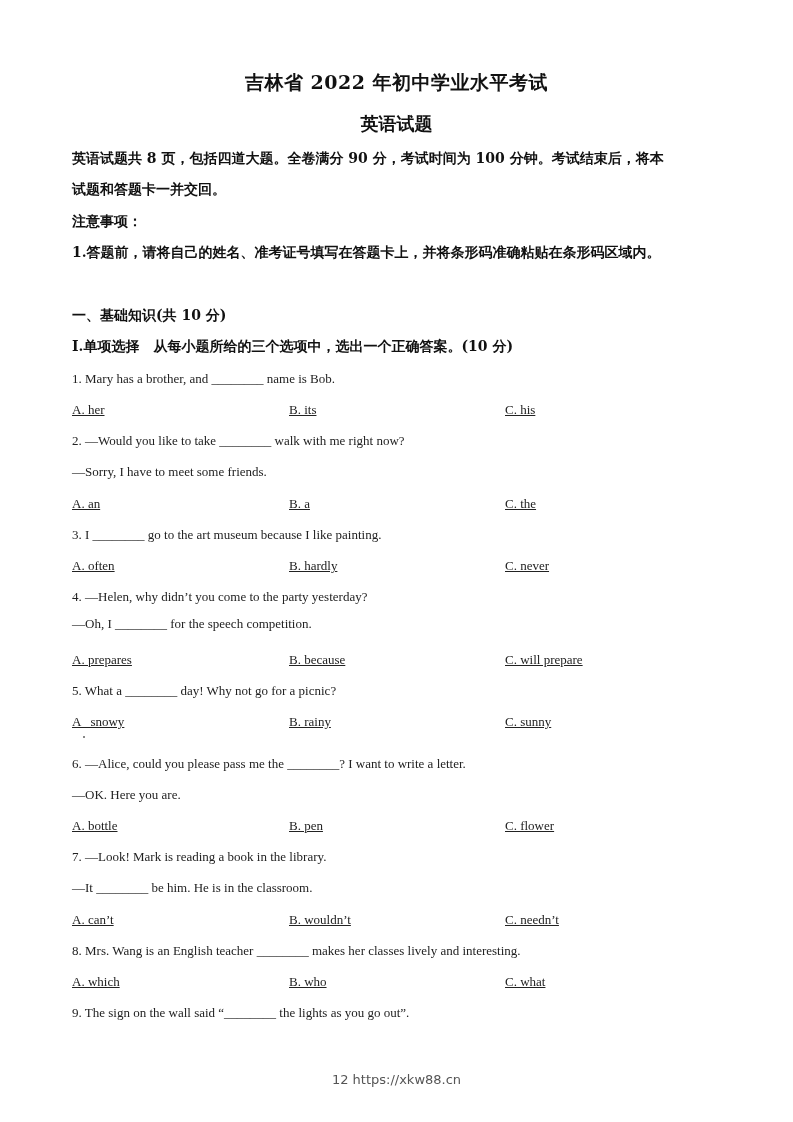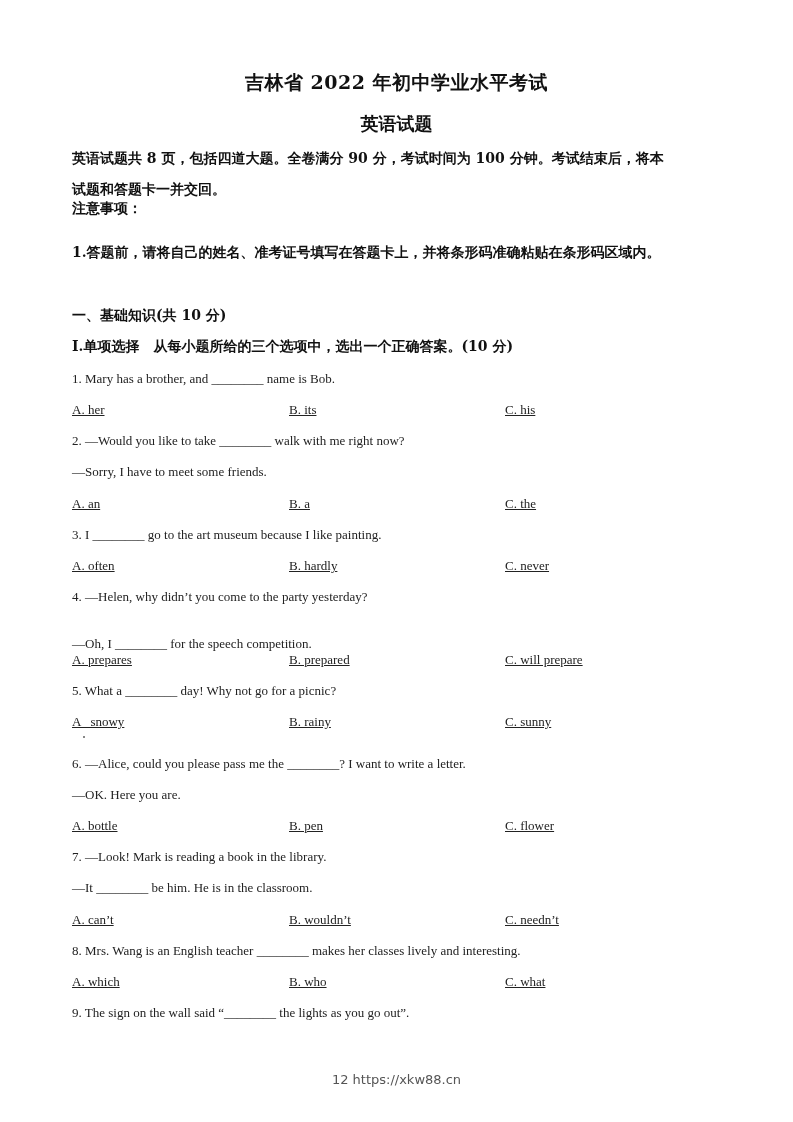--- a/index.html
+++ b/index.html
@@ -18,21 +18,21 @@
 </head>
 <body>
 
 <div class="page">
 
   <div class="title t1">吉林省 2022 年初中学业水平考试</div>
   <div class="title t2">英语试题</div>
 
   <div class="bold-line" style="top:150px;">英语试题共 8 页，包括四道大题。全卷满分 90 分，考试时间为 100 分钟。考试结束后，将本</div>
   <div class="bold-line" style="top:181px;">试题和答题卡一并交回。</div>
-  <div class="bold-line" style="top:200px;">注意事项：</div>
+  <div class="bold-line" style="top:213px;">注意事项：</div>
   <div class="bold-line" style="top:244px;">1.答题前，请将自己的姓名、准考证号填写在答题卡上，并将条形码准确粘贴在条形码区域内。</div>
   <div class="bold-line" style="top:307px;">一、基础知识(共 10 分)</div>
   <div class="bold-line" style="top:338px;">I.单项选择　从每小题所给的三个选项中，选出一个正确答案。(10 分)</div>
 
   <div class="q-line" style="top:371px;">1. Mary has a brother, and ________ name is Bob.</div>
   <div class="opt oa" style="top:402px;">A. her</div>
   <div class="opt ob" style="top:402px;">B. its</div>
   <div class="opt oc" style="top:402px;">C. his</div>
 
   <div class="q-line" style="top:433px;">2. —Would you like to take ________ walk with me right now?</div>
@@ -40,23 +40,23 @@
   <div class="opt oa" style="top:496px;">A. an</div>
   <div class="opt ob" style="top:496px;">B. a</div>
   <div class="opt oc" style="top:496px;">C. the</div>
 
   <div class="q-line" style="top:527px;">3. I ________ go to the art museum because I like painting.</div>
   <div class="opt oa" style="top:558px;">A. often</div>
   <div class="opt ob" style="top:558px;">B. hardly</div>
   <div class="opt oc" style="top:558px;">C. never</div>
 
   <div class="q-line" style="top:589px;">4. —Helen, why didn’t you come to the party yesterday?</div>
-  <div class="q-line" style="top:636px;">—Oh, I ________ for the speech competition.</div>
+  <div class="q-line" style="top:616px;">—Oh, I ________ for the speech competition.</div>
   <div class="opt oa" style="top:652px;">A. prepares</div>
-  <div class="opt ob" style="top:652px;">B. prepared</div>
+  <div class="opt ob" style="top:652px;">B. because</div>
   <div class="opt oc" style="top:652px;">C. will prepare</div>
 
   <div class="q-line" style="top:683px;">5. What a ________ day! Why not go for a picnic?</div>
   <div class="opt oa" style="top:714px; white-space:pre;">A   snowy</div>
   <div class="opt ob" style="top:714px;">B. rainy</div>
   <div class="opt oc" style="top:714px;">C. sunny</div>
   <div class="dot"></div>
 
   <div class="q-line" style="top:756px;">6. —Alice, could you please pass me the ________? I want to write a letter.</div>
   <div class="q-line" style="top:787px;">—OK. Here you are.</div>

